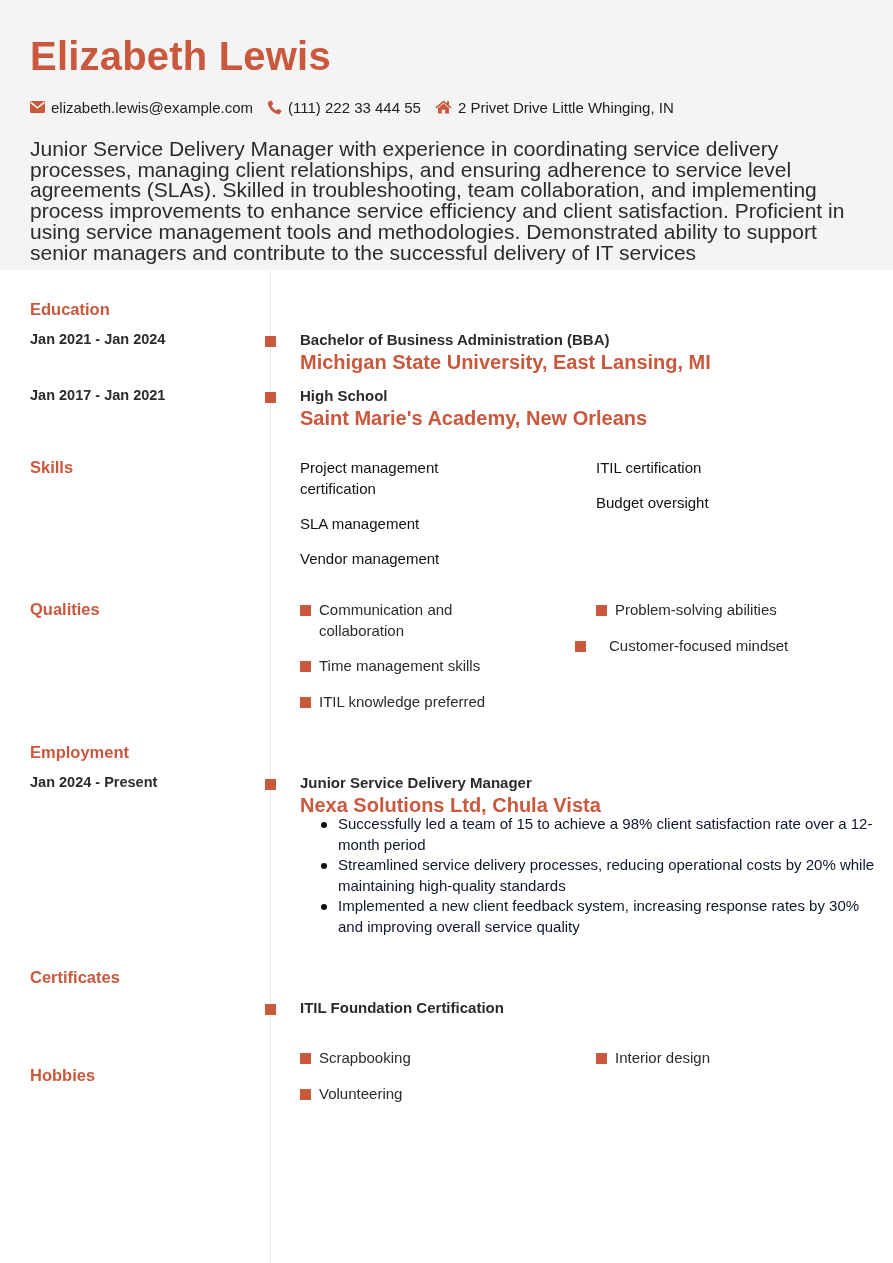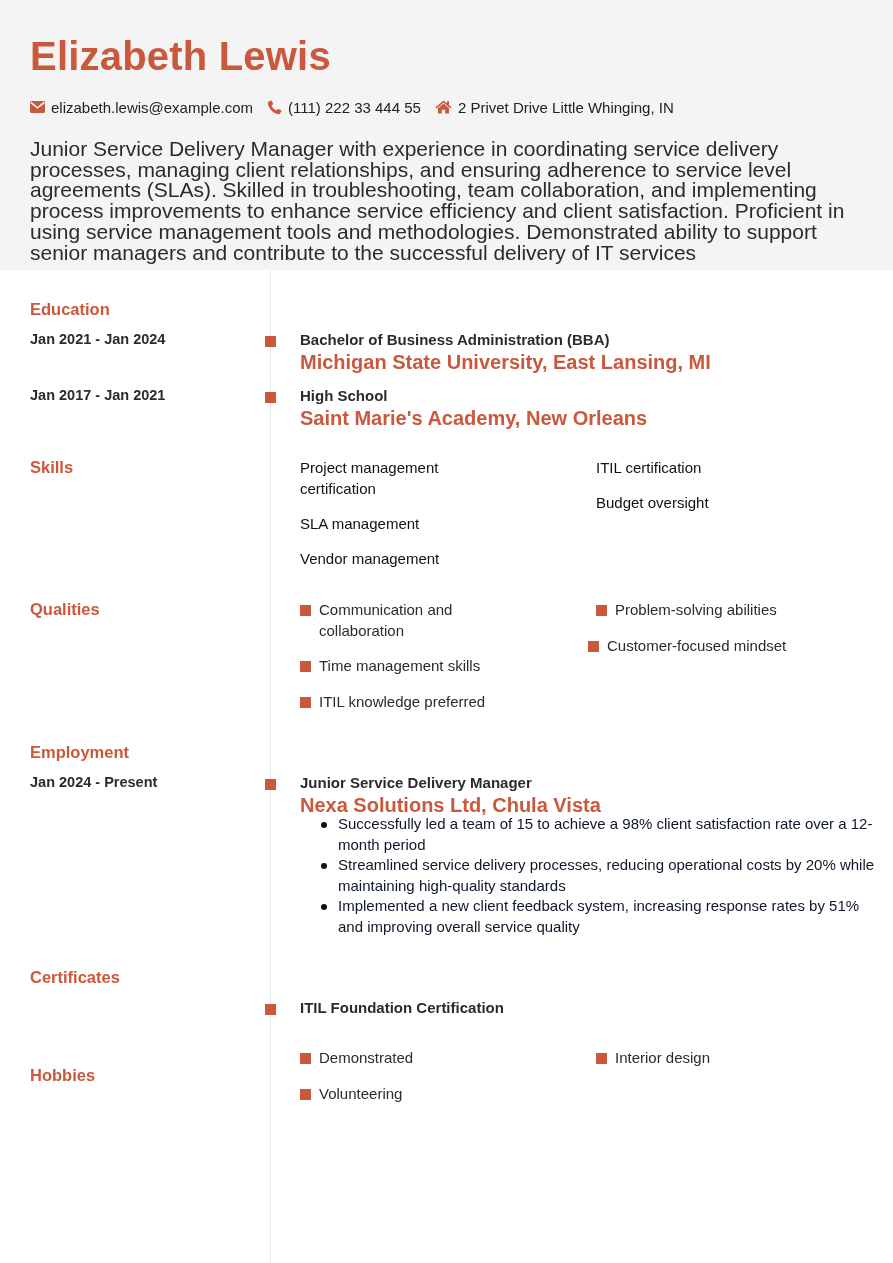--- a/index.html
+++ b/index.html
@@ -109,21 +109,21 @@
     <span class="txt">Time management skills</span>
   </div>
   <div class="qual" style="left:300px; top:92px;">
     <span class="sq"></span>
     <span class="txt">ITIL knowledge preferred</span>
   </div>
   <div class="qual" style="left:596px; top:0;">
     <span class="sq"></span>
     <span class="txt">Problem-solving abilities</span>
   </div>
-  <div class="qual" style="left:588px; top:36px;">
+  <div class="qual" style="left:575px; top:36px;gap:15px;">
     <span class="sq"></span>
     <span class="txt">Customer-focused mindset</span>
   </div>
 </div>
 
 <div class="section" style="top:743px;">
   <div class="sec-title" style="top:0;">Employment</div>
   <div>
     <div class="date" style="top:31px;">Jan 2024 - Present</div>
     <div class="marker" style="top:36px;"></div>
@@ -133,37 +133,37 @@
       <div class="bullet">
         <span class="dot"></span>
         <span class="btxt">Successfully led a team of 15 to achieve a 98% client satisfaction rate over a 12-month period</span>
       </div>
       <div class="bullet">
         <span class="dot"></span>
         <span class="btxt">Streamlined service delivery processes, reducing operational costs by 20% while maintaining high-quality standards</span>
       </div>
       <div class="bullet">
         <span class="dot"></span>
-        <span class="btxt">Implemented a new client feedback system, increasing response rates by 51% and improving overall service quality</span>
+        <span class="btxt">Implemented a new client feedback system, increasing response rates by 30% and improving overall service quality</span>
       </div>
     </div>
   </div>
 </div>
 
 <div class="section" style="top:968px;">
   <div class="sec-title" style="top:0;">Certificates</div>
   <div class="marker" style="top:36px;"></div>
   <div class="entry-title" style="top:31px;">ITIL Foundation Certification</div>
 </div>
 
 <div class="section" style="top:1048px;">
   <div class="sec-title" style="top:18px;text-align:center;">Hobbies</div>
   <div class="qual" style="left:300px; top:0;">
     <span class="sq"></span>
-    <span class="txt">Demonstrated</span>
+    <span class="txt">Scrapbooking</span>
   </div>
   <div class="qual" style="left:300px; top:36px;">
     <span class="sq"></span>
     <span class="txt">Volunteering</span>
   </div>
   <div class="qual" style="left:596px; top:0;">
     <span class="sq"></span>
     <span class="txt">Interior design</span>
   </div>
 </div>

